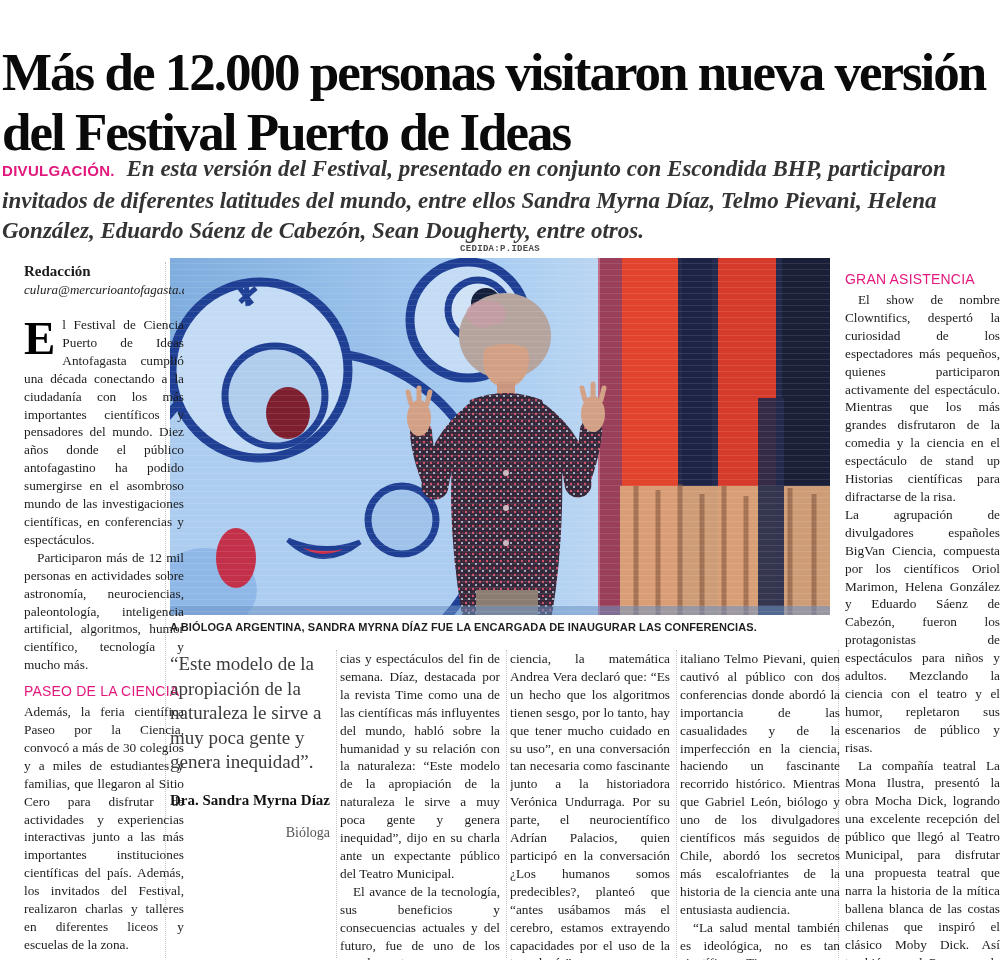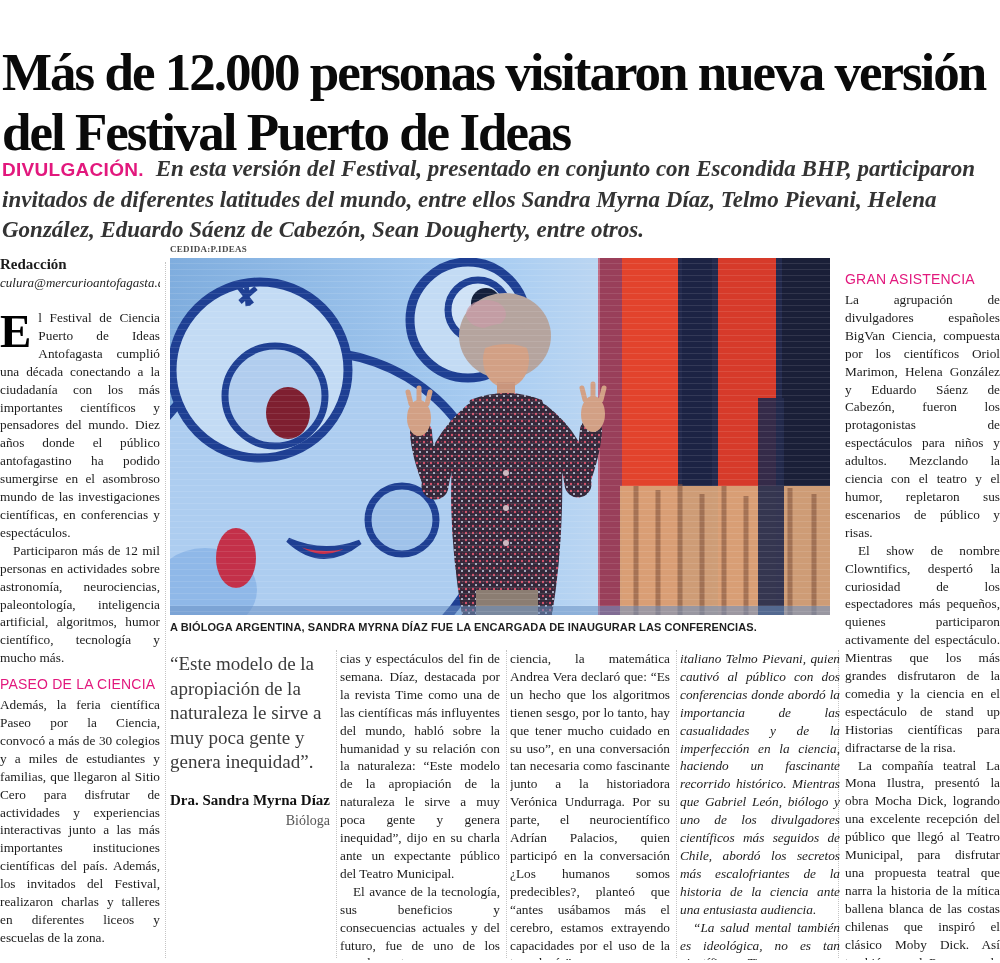--- a/index.html
+++ b/index.html
@@ -9,45 +9,45 @@
     position:absolute;left:2px;top:6px;width:996px;
     font-family:Liberation Serif, serif;font-weight:bold;
     font-size:53px;line-height:60px;letter-spacing:-2px;color:#0a0a0a;
   }
   .lede{
     position:absolute;left:2px;top:154px;width:992px;
     font-style:italic;font-weight:bold;font-size:23px;line-height:30px;color:#343434;
   }
   .kicker{
     font-style:normal;font-family:"Liberation Sans",sans-serif;
-    font-weight:bold;font-size:19px;color:#e2187d;letter-spacing:.3px;
+    font-weight:bold;font-size:15px;color:#e2187d;letter-spacing:.3px;
     padding-right:6px;
   }
 
   .credit{
-    position:absolute;left:170px;top:243px;width:660px;text-align:left;
-    font-family:Liberation Serif, serif;font-weight:bold;
+    position:absolute;left:170px;top:243px;width:660px;text-align:center;
+    font-family:Liberation Mono, monospace;font-weight:bold;
     font-size:9px;line-height:12px;color:#4a4a4a;letter-spacing:.3px;
   }
   .photo{position:absolute;left:170px;top:258px;width:660px;height:357px;overflow:hidden;}
   .photo svg{display:block;}
   .caption{
     position:absolute;left:170px;top:620px;width:660px;
     font-family:"Liberation Sans",sans-serif;font-weight:bold;
     font-size:11px;line-height:14px;color:#1f1f1f;letter-spacing:.1px;
   }
 
   .col{
     position:absolute;width:160px;text-align:justify;
     font-size:13.3px;line-height:17.9px;color:#1c1c1c;overflow:hidden;
   }
-  #col1{left:0;top:255px;height:698px;}
+  #col1{left:0;top:262px;height:698px;padding-left:24px;}
   #col3{left:340px;top:650px;height:310px;}
   #col4{left:510px;top:650px;height:310px;}
-  #col5{left:680px;top:650px;height:310px;font-style:italic;}
+  #col5{left:680px;top:650px;height:310px;}
   #col6{left:845px;top:262px;width:155px;height:698px;}
 
   .byline-author{font-weight:bold;font-size:15px;line-height:19px;text-align:left;}
   .byline-email{display:block;font-style:italic;font-size:13px;line-height:17px;color:#222;text-align:left;margin-bottom:18px;}
 
   p.body{margin:0;padding:0;}
   p.indent{text-indent:13px;}
   .dropcap{
     float:left;font-weight:bold;font-size:47px;line-height:38px;
     padding:3px 7px 0 0;color:#000;
@@ -56,21 +56,21 @@
     font-family:"Liberation Sans",sans-serif;font-weight:normal;
     font-size:14px;line-height:17px;color:#e2187d;letter-spacing:.2px;
     margin:9px 0 3px 0;text-align:left;
   }
 
   #quote-col{
     position:absolute;left:170px;top:652px;width:160px;
     font-size:19px;line-height:24.5px;color:#3c3c3c;text-align:left;
   }
   .quote-author{display:block;text-align:right;font-weight:bold;font-size:15px;line-height:19px;color:#111;margin-top:16px;}
-  .quote-role{display:block;text-align:right;font-size:14px;line-height:18px;color:#555;margin-top:2px;}
+  .quote-role{display:block;text-align:right;font-size:14px;line-height:18px;color:#555;margin-top:14px;}
 
   .rule{position:absolute;width:0;border-left:1px dotted #c4c4c4;}
   #rule-l{left:165px;top:262px;height:696px;}
   #rule-a{left:336px;top:650px;height:308px;}
   #rule-b{left:506px;top:650px;height:308px;}
   #rule-c{left:676px;top:650px;height:308px;}
   #rule-d{left:838px;top:650px;height:308px;}
 </style>
 </head>
 <body>
@@ -206,19 +206,19 @@
 
 </div>
 
 <div class="col" id="col5">
   <p class="body">italiano Telmo Pievani, quien cautivó al público con dos conferencias donde abordó la importancia de las casualidades y de la imperfección en la ciencia, haciendo un fascinante recorrido histórico. Mientras que Gabriel León, biólogo y uno de los divulgadores científicos más seguidos de Chile, abordó los secretos más escalofriantes de la historia de la ciencia ante una entusiasta audiencia.</p>
   <p class="body indent">“La salud mental también es ideológica, no es tan científica. Tiene que ver también con el marketing y la condición humana”, planteó la psicoanalista Constanza Michelson, en una charla donde abordó la sa-</p>
 </div>
 
 <div class="col" id="col6">
   <h3 class="section-head">GRAN ASISTENCIA</h3>
+  <p class="body indent">El show de nombre Clowntifics, despertó la curiosidad de los espectadores más pequeños, quienes participaron activamente del espectáculo. Mientras que los más grandes disfrutaron de la comedia y la ciencia en el espectáculo de stand up Historias científicas para difractarse de la risa.</p>
   <p class="body">La agrupación de divulgadores españoles BigVan Ciencia, compuesta por los científicos Oriol Marimon, Helena González y Eduardo Sáenz de Cabezón, fueron los protagonistas de espectáculos para niños y adultos. Mezclando la ciencia con el teatro y el humor, repletaron sus escenarios de público y risas.</p>
-  <p class="body indent">El show de nombre Clowntifics, despertó la curiosidad de los espectadores más pequeños, quienes participaron activamente del espectáculo. Mientras que los más grandes disfrutaron de la comedia y la ciencia en el espectáculo de stand up Historias científicas para difractarse de la risa.</p>
   <p class="body indent">
     <span>La compañía teatral La Mona Ilustra, presentó la obra Mocha Dick, logrando una excelente recepción del público que llegó al Teatro Municipal, para disfrutar una propuesta teatral que narra la historia de la mítica ballena blanca de las costas chilenas que inspiró el clásico Moby Dick. Así también en el Paseo por la ciencia, estudiantes, niños y niñas junto a sus familias, pudieron participar de cuentacuentos, exposiciones, cine, charlas y talleres lúdicos, que permitieron vivir la experiencia de ser un científico.</span>
     
   </p>
 </div>
 
 </body></html>

